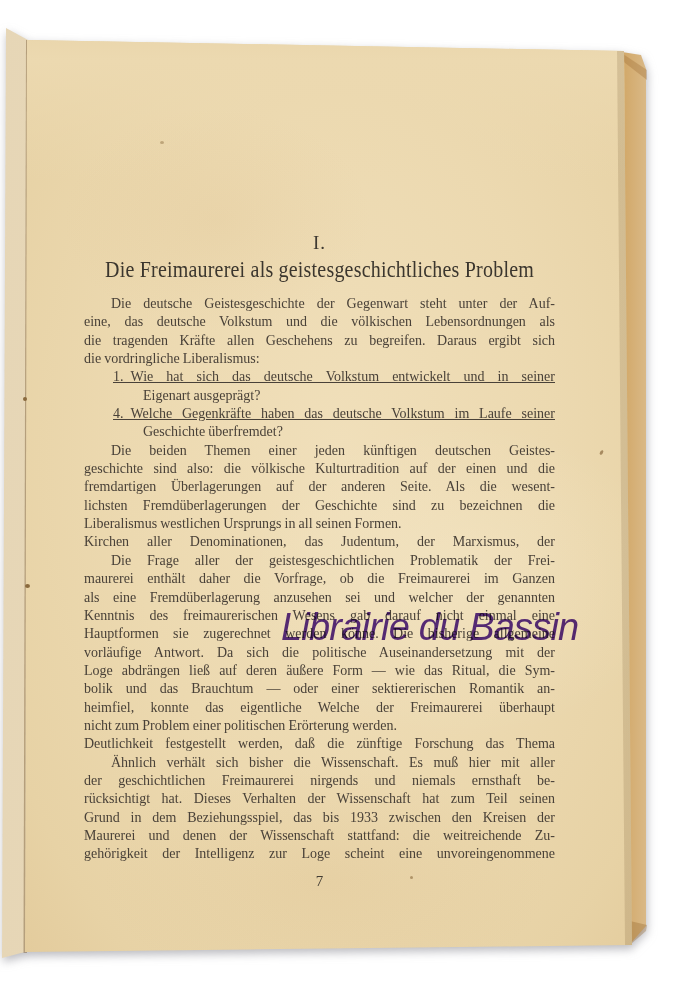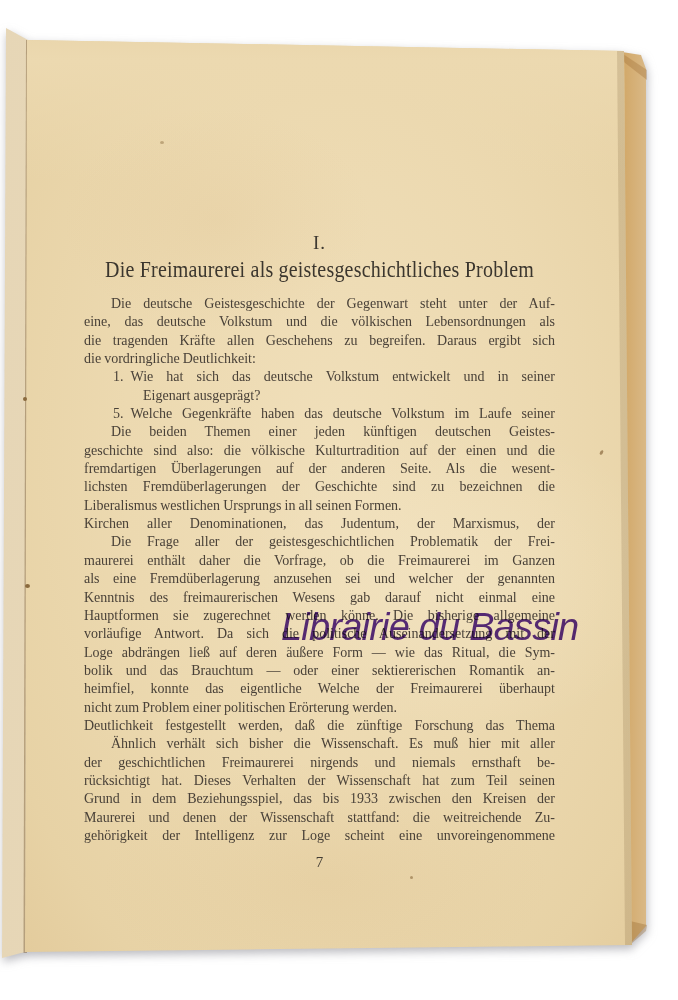--- a/index.html
+++ b/index.html
@@ -88,21 +88,21 @@
     font-size: 14px;
     line-height: 18.35px;
     word-spacing: -0.4px;
     text-align: justify;
     text-align-last: justify;
     white-space: normal;
     color: #494138;
   }
   .bline.end { text-align-last: left; }
   .bline.ind { padding-left: 27px; }
-  .bline.l1  { padding-left: 29px; }
+  .bline.l1  { padding-left: 29px; text-decoration: underline; }
   .bline.l2  { padding-left: 59px; }
 
   .pagenum {
     margin-top: 8px;
     text-align: center;
     font-size: 15px; line-height: 18px;
     color: #423c33;
   }
 
   .watermark {
@@ -138,24 +138,25 @@
     <div class="speck" style="left:410px; top:876px; width:3px; height:3px; opacity:0.6;"></div>
     <div class="speck" style="left:160px; top:141px; width:4px; height:3px; opacity:0.45;"></div>
 
     <div class="text-block">
       <div class="numeral">I.</div>
       <div class="title">Die Freimaurerei als geistesgeschichtliches Problem</div>
       <div class="body">
           <div class="bline ind">Die deutsche Geistesgeschichte der Gegenwart steht unter der Auf-</div>
           <div class="bline">eine, das deutsche Volkstum und die völkischen Lebensordnungen als</div>
           <div class="bline">die tragenden Kräfte allen Geschehens zu begreifen. Daraus ergibt sich</div>
-          <div class="bline end">die vordringliche Deutlichkeit:</div>
+          <div class="bline end">die vordringliche Liberalismus:</div>
           <div class="bline l1">1. Wie hat sich das deutsche Volkstum entwickelt und in seiner</div>
           <div class="bline l2 end">Eigenart ausgeprägt?</div>
-          <div class="bline l1">5. Welche Gegenkräfte haben das deutsche Volkstum im Laufe seiner</div>
+          <div class="bline l1">4. Welche Gegenkräfte haben das deutsche Volkstum im Laufe seiner</div>
+          <div class="bline l2 end">Geschichte überfremdet?</div>
           <div class="bline ind">Die beiden Themen einer jeden künftigen deutschen Geistes-</div>
           <div class="bline">geschichte sind also: die völkische Kulturtradition auf der einen und die</div>
           <div class="bline">fremdartigen Überlagerungen auf der anderen Seite. Als die wesent-</div>
           <div class="bline">lichsten Fremdüberlagerungen der Geschichte sind zu bezeichnen die</div>
           <div class="bline end">Liberalismus westlichen Ursprungs in all seinen Formen.</div>
           <div class="bline">Kirchen aller Denominationen, das Judentum, der Marxismus, der</div>
           <div class="bline ind">Die Frage aller der geistesgeschichtlichen Problematik der Frei-</div>
           <div class="bline">maurerei enthält daher die Vorfrage, ob die Freimaurerei im Ganzen</div>
           <div class="bline">als eine Fremdüberlagerung anzusehen sei und welcher der genannten</div>
           <div class="bline">Kenntnis des freimaurerischen Wesens gab darauf nicht einmal eine</div>

